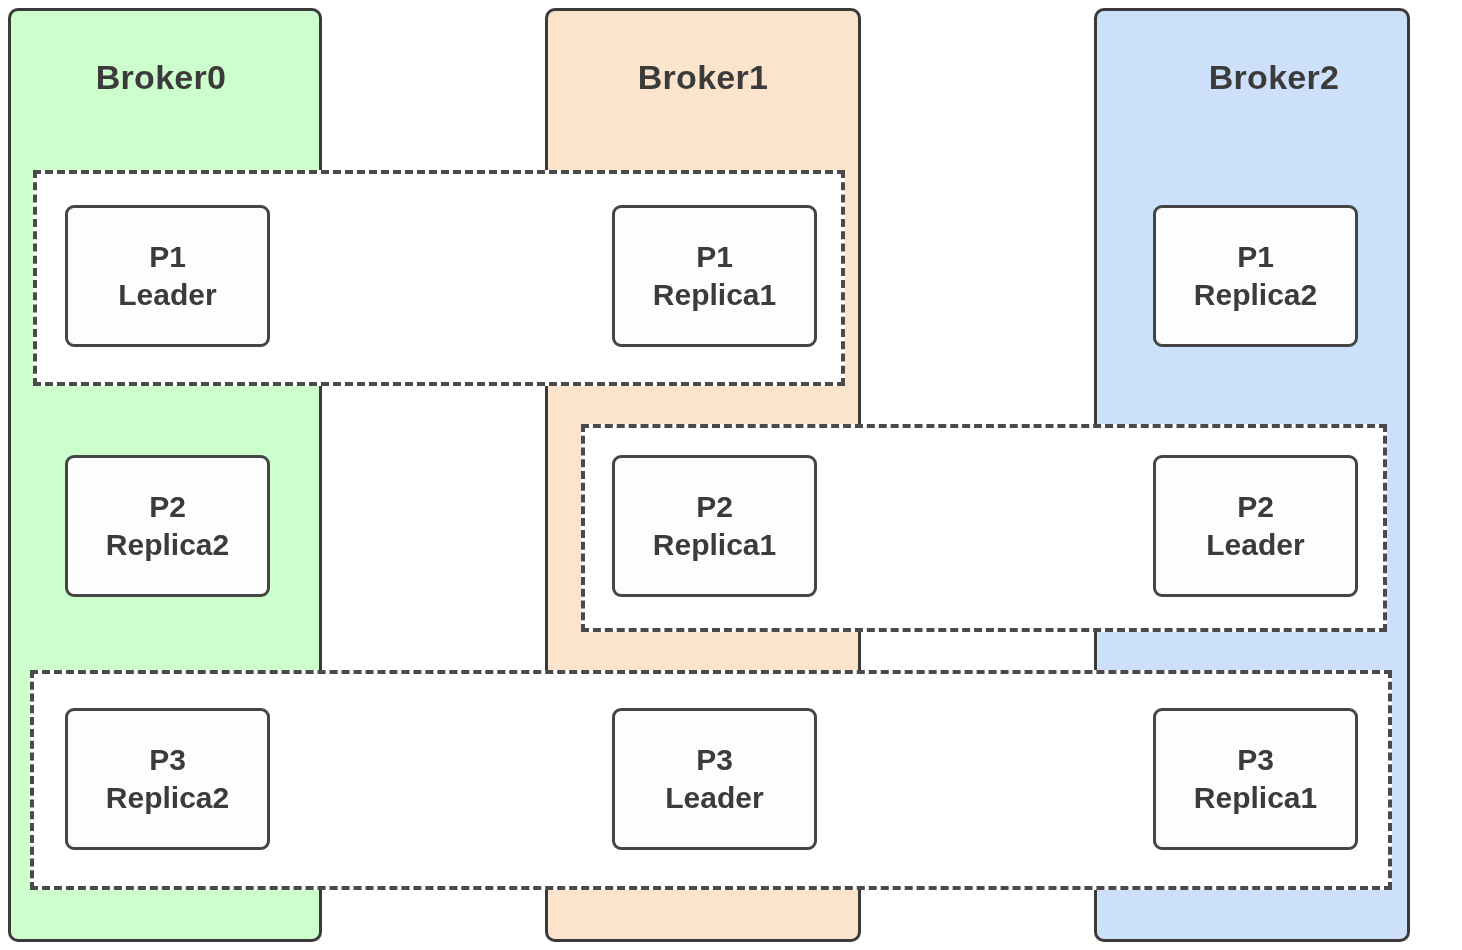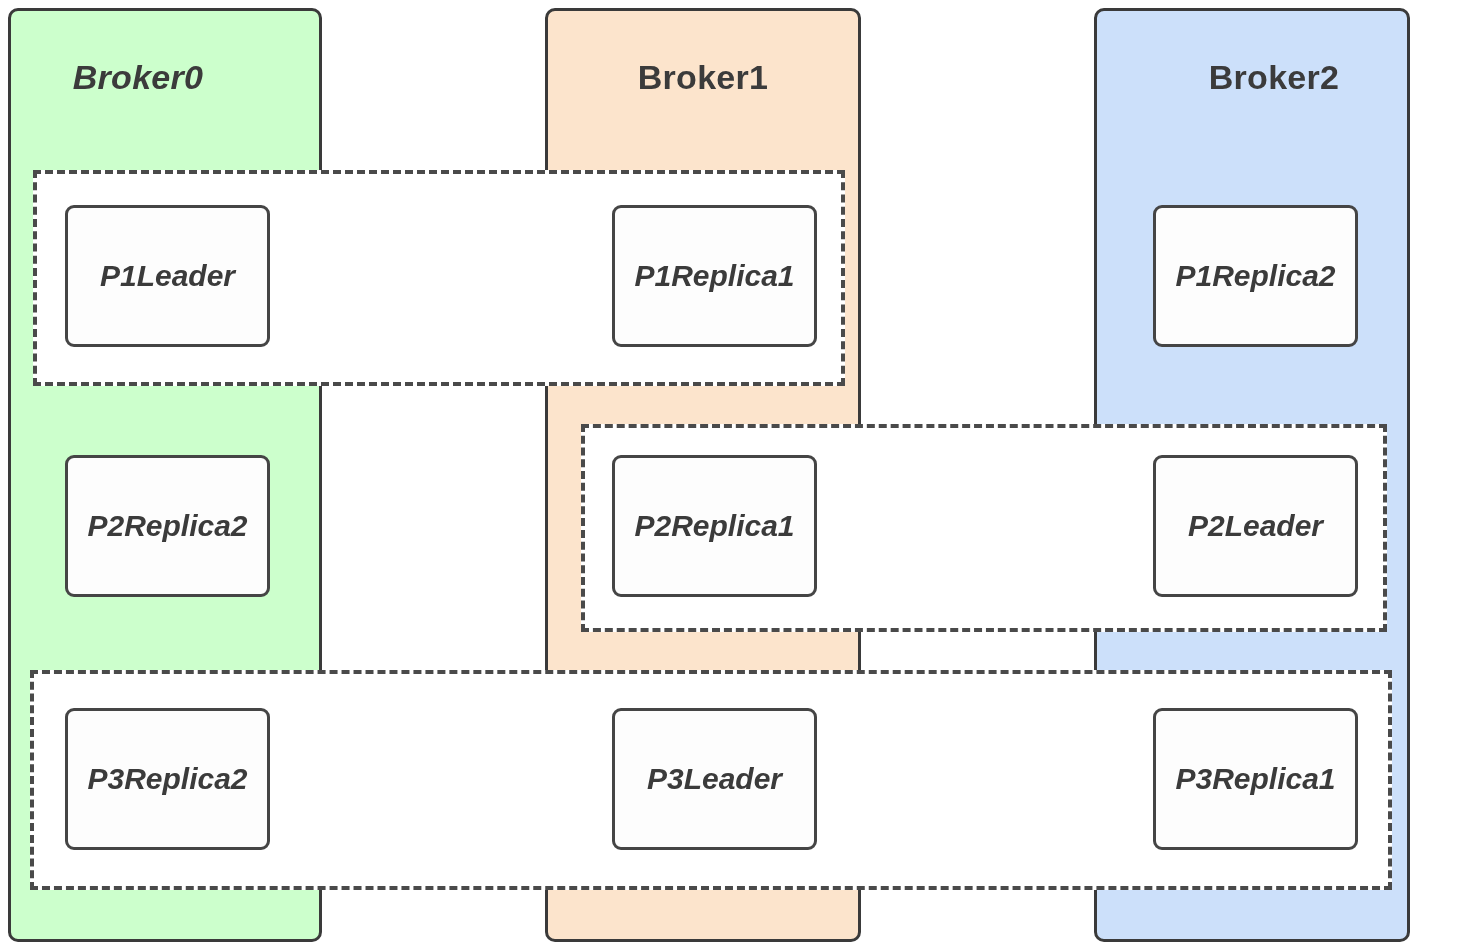--- a/index.html
+++ b/index.html
@@ -48,25 +48,24 @@
   }
 
   
   .replica-box {
     position: absolute;
     box-sizing: border-box;
     background: #fdfdfd;
     border: 3px solid #454545;
     border-radius: 9px;
     display: flex;
-    flex-direction: row;
+    flex-direction: column;
     align-items: center;
     justify-content: center;
     z-index: 5;
-    font-style: italic;
   }
   .replica-line {
     font-size: 30px;
     font-weight: bold;
     color: #3b3b3b;
     line-height: 1.28;
     white-space: nowrap;
   }
 </style>
 </head>
@@ -75,21 +74,21 @@
 <div id="stage">
 
   <div class="broker-column" style="left: 8px; top: 8px; width: 314px; height: 934px; background: rgb(204, 255, 204);"></div>
   <div class="broker-column" style="left: 545px; top: 8px; width: 316px; height: 934px; background: rgb(252, 228, 204);"></div>
   <div class="broker-column" style="left: 1094px; top: 8px; width: 316px; height: 934px; background: rgb(204, 224, 250);"></div>
 
   <div class="partition-band" style="left: 33px; top: 170px; width: 812px; height: 216px;"></div>
   <div class="partition-band" style="left: 581px; top: 424px; width: 806px; height: 208px;"></div>
   <div class="partition-band" style="left: 30px; top: 670px; width: 1362px; height: 220px;"></div>
 
-  <div class="broker-title" style="left: 1px; width: 274px; top: 58px; font-style: italic;">Broker0</div>
+  <div class="broker-title" style="left: 24px; width: 274px; top: 58px;">Broker0</div>
   <div class="broker-title" style="left: 545px; width: 316px; top: 58px;">Broker1</div>
   <div class="broker-title" style="left: 1094px; width: 360px; top: 58px;">Broker2</div>
 
   <div class="replica-box" style="left: 65px; top: 205px; width: 205px; height: 142px;">
     <span class="replica-line">P1</span>
     <span class="replica-line">Leader</span>
   </div>
   <div class="replica-box" style="left: 612px; top: 205px; width: 205px; height: 142px;">
     <span class="replica-line">P1</span>
     <span class="replica-line">Replica1</span>

